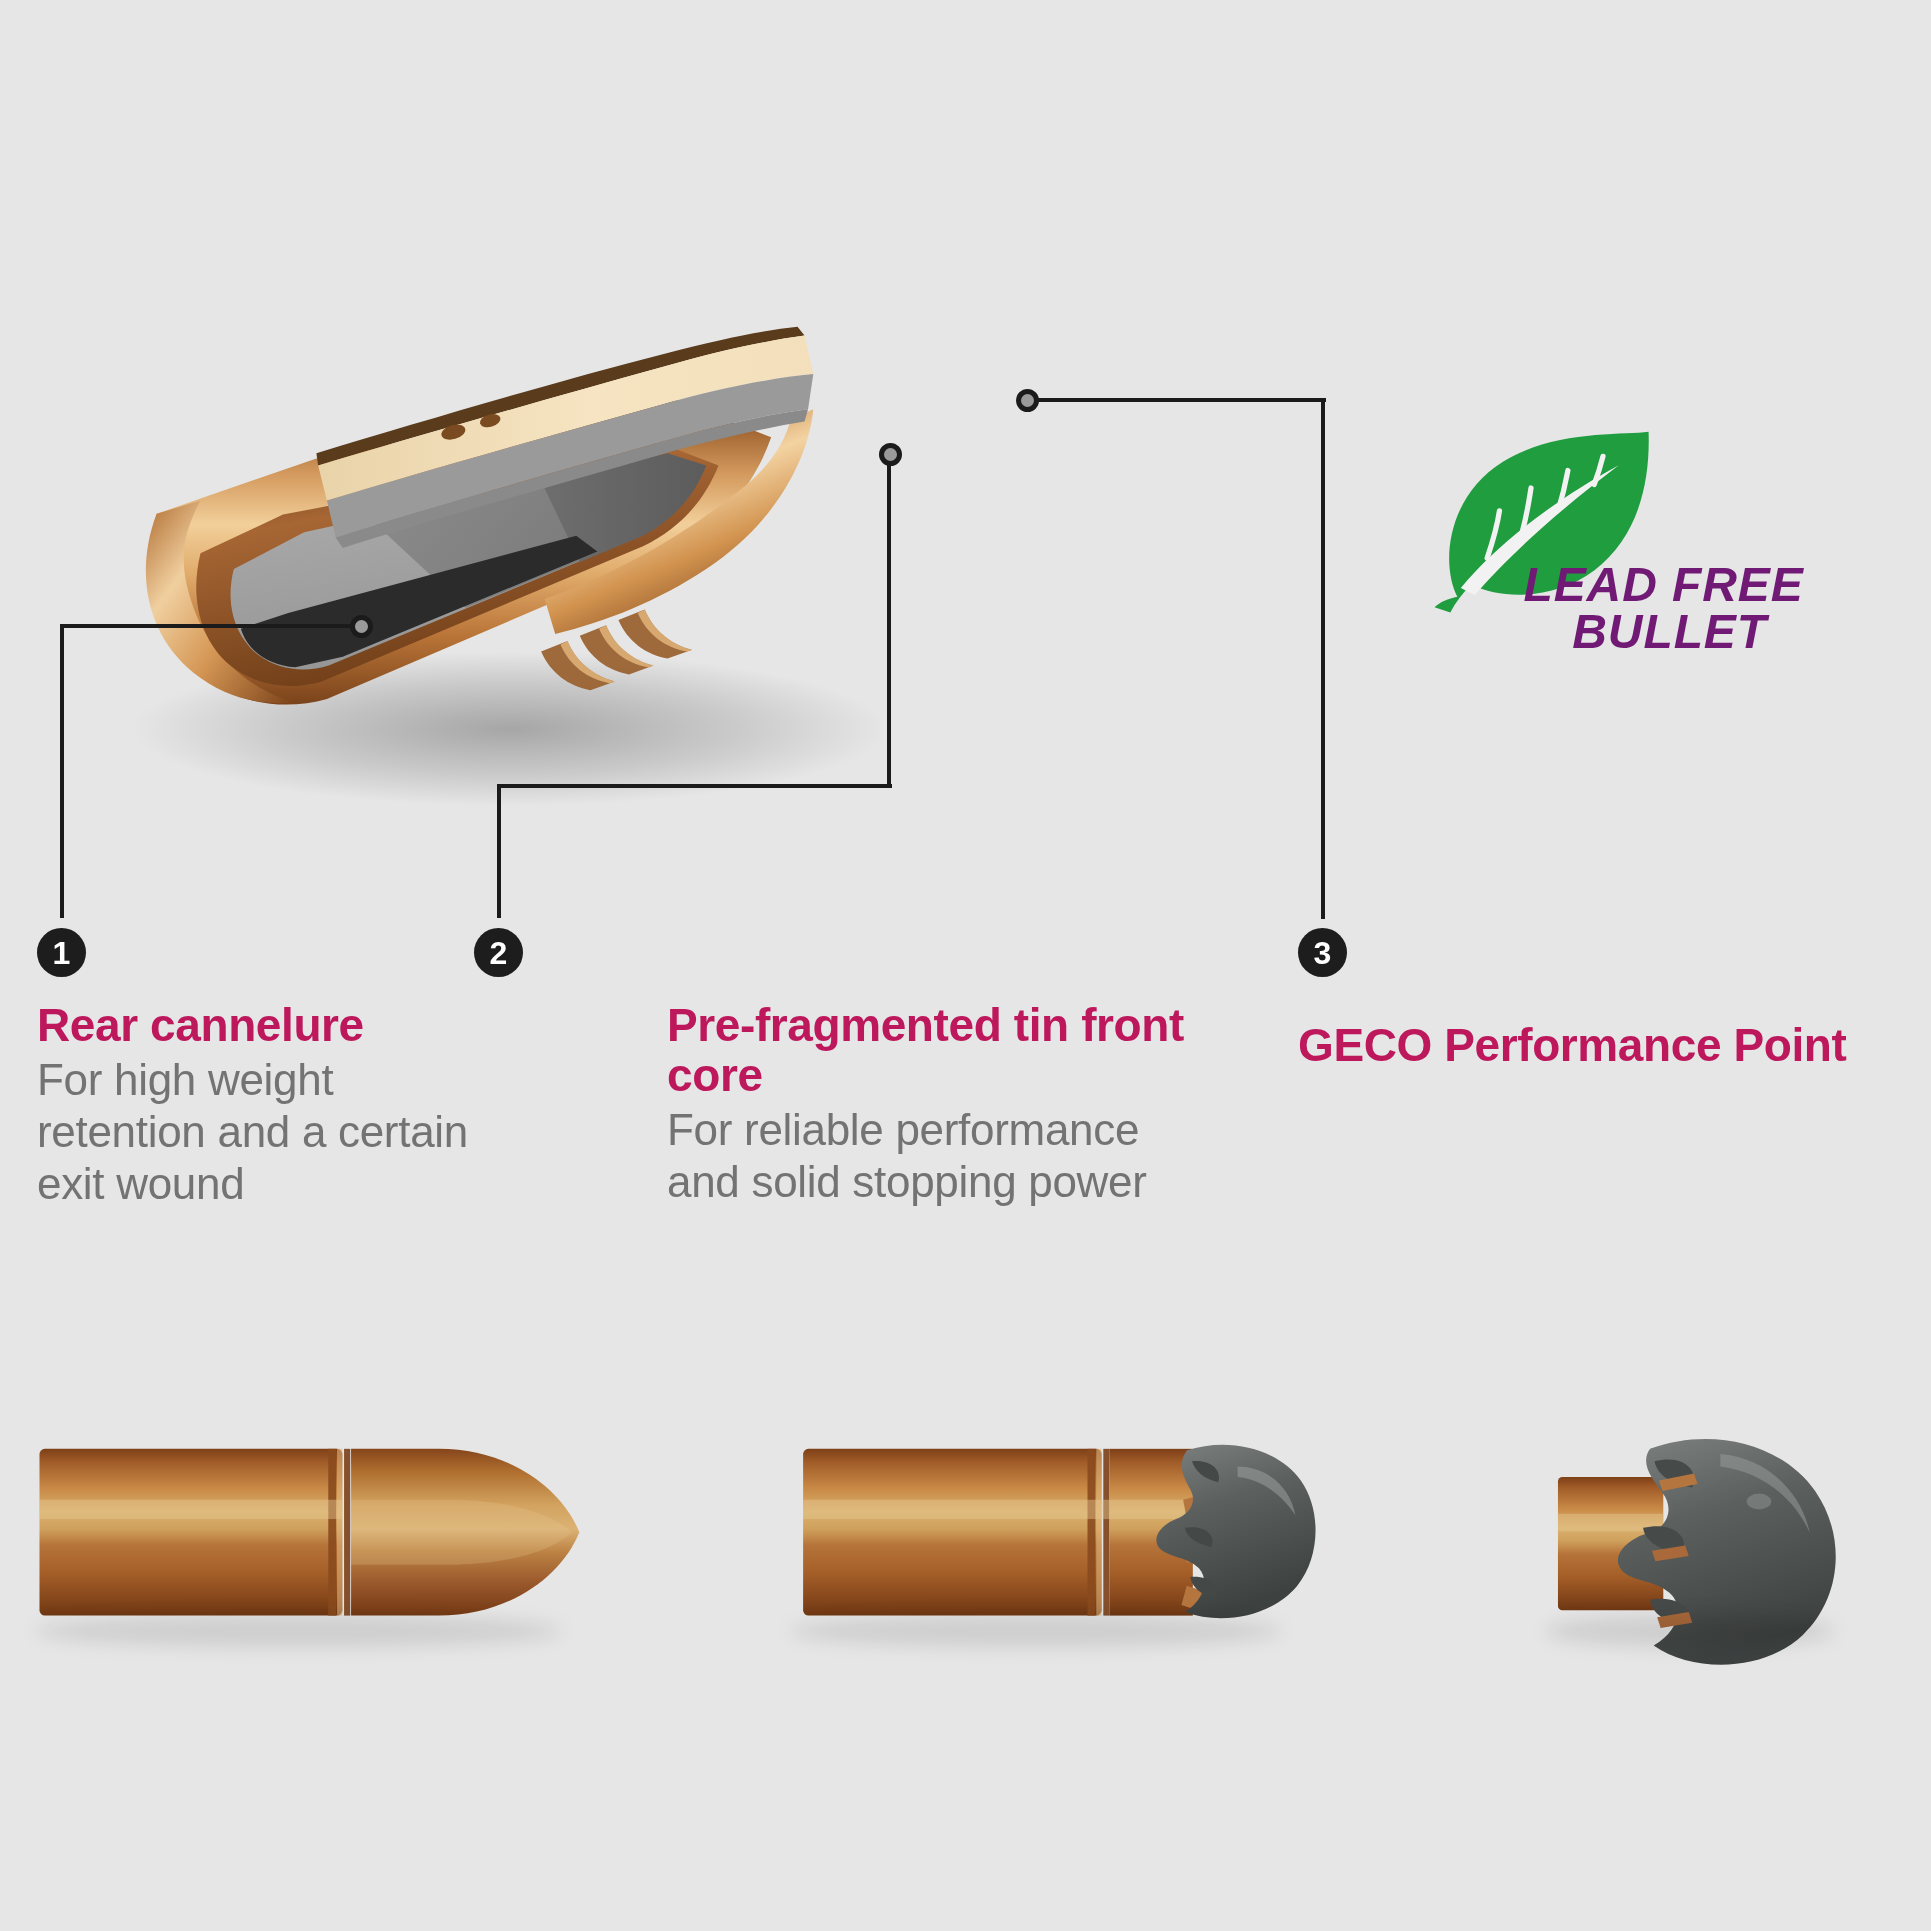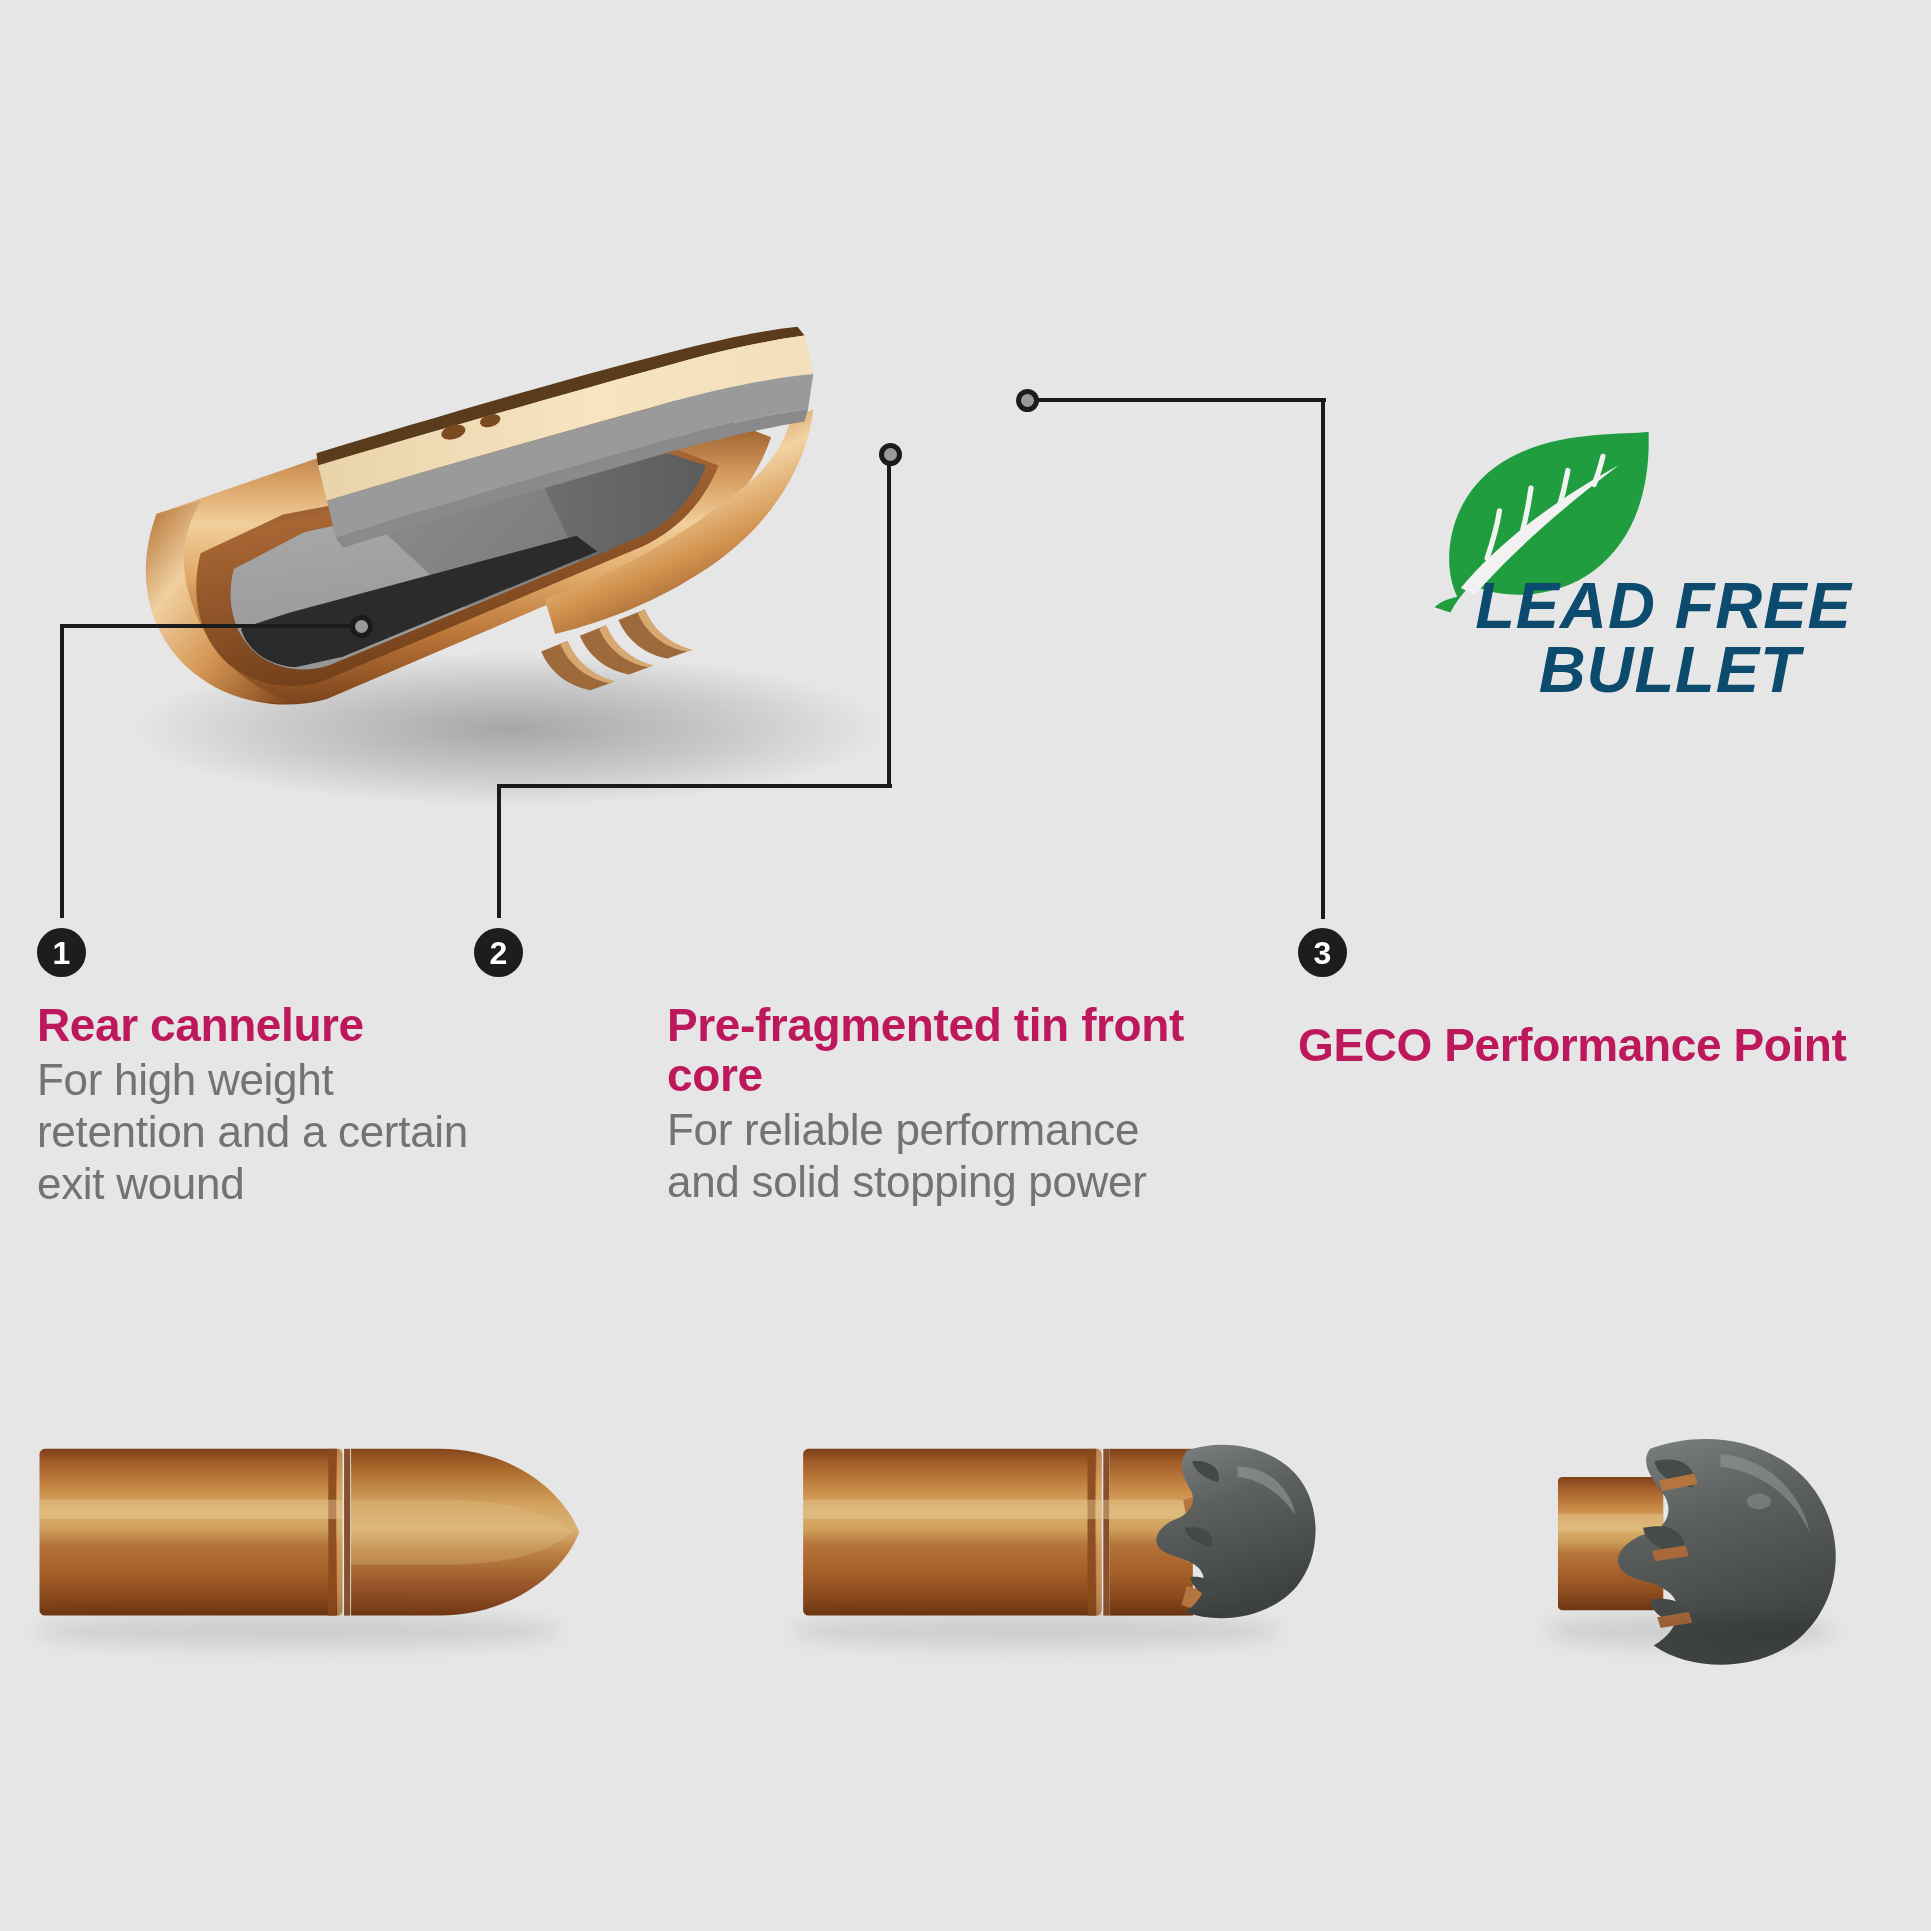--- a/index.html
+++ b/index.html
@@ -37,23 +37,23 @@
   }
   .callout p{
     margin:0;font-size:44px;color:#737373;
     line-height:1.18;font-weight:normal;letter-spacing:-0.3px;
   }
 
   
   .logo{position:absolute;left:1431px;top:430px;width:465px;height:307px;}
   .logo svg{position:absolute;left:0;top:0;}
   .logo .txt{
-    position:absolute;left:0;top:144px;width:465px;
-    color:#0c4a6e;font-weight:bold;font-style:italic;
-    font-size:65px;line-height:0.98;letter-spacing:0.9px;
+    position:absolute;left:0;top:131px;width:465px;
+    color:#701a75;font-weight:bold;font-style:italic;
+    font-size:48px;line-height:0.98;letter-spacing:0.9px;
     text-align:center;
     font-family:"Liberation Sans", sans-serif;
   }
   .logo .txt span{display:block;}
   .logo .l2{padding-left:12.3px;text-align:center;}
 
   
   .cutaway{position:absolute;left:53px;top:202px;width:1036px;height:641px;}
 
   

